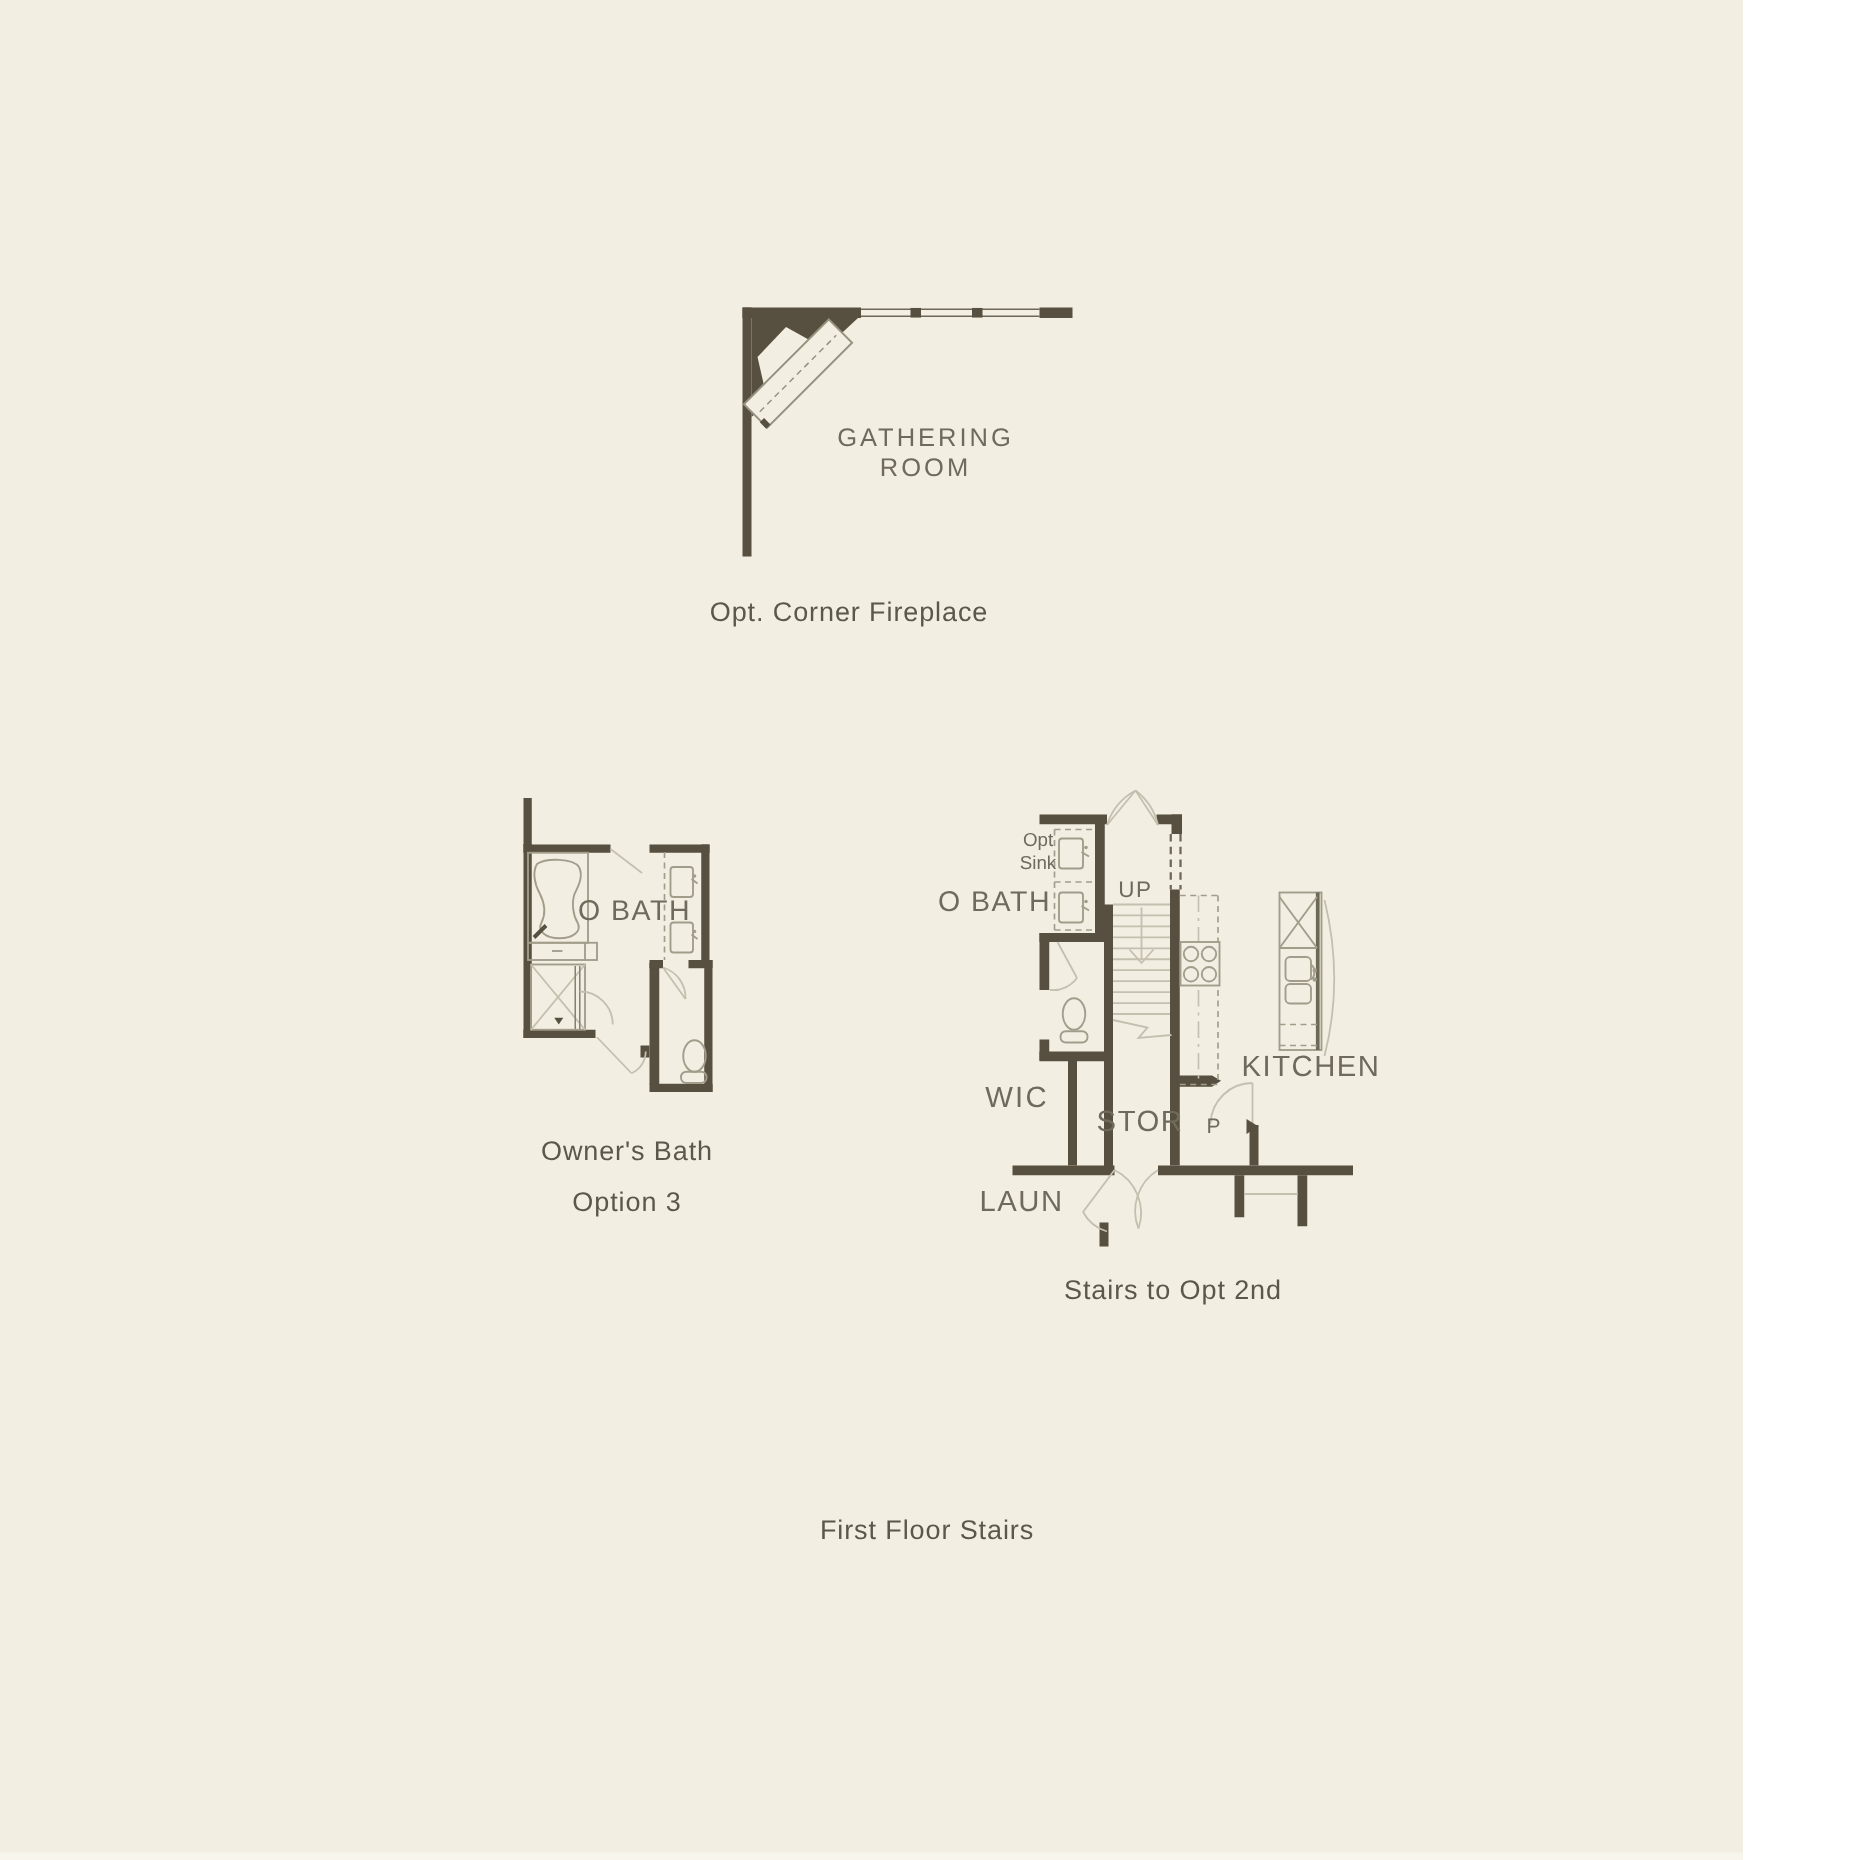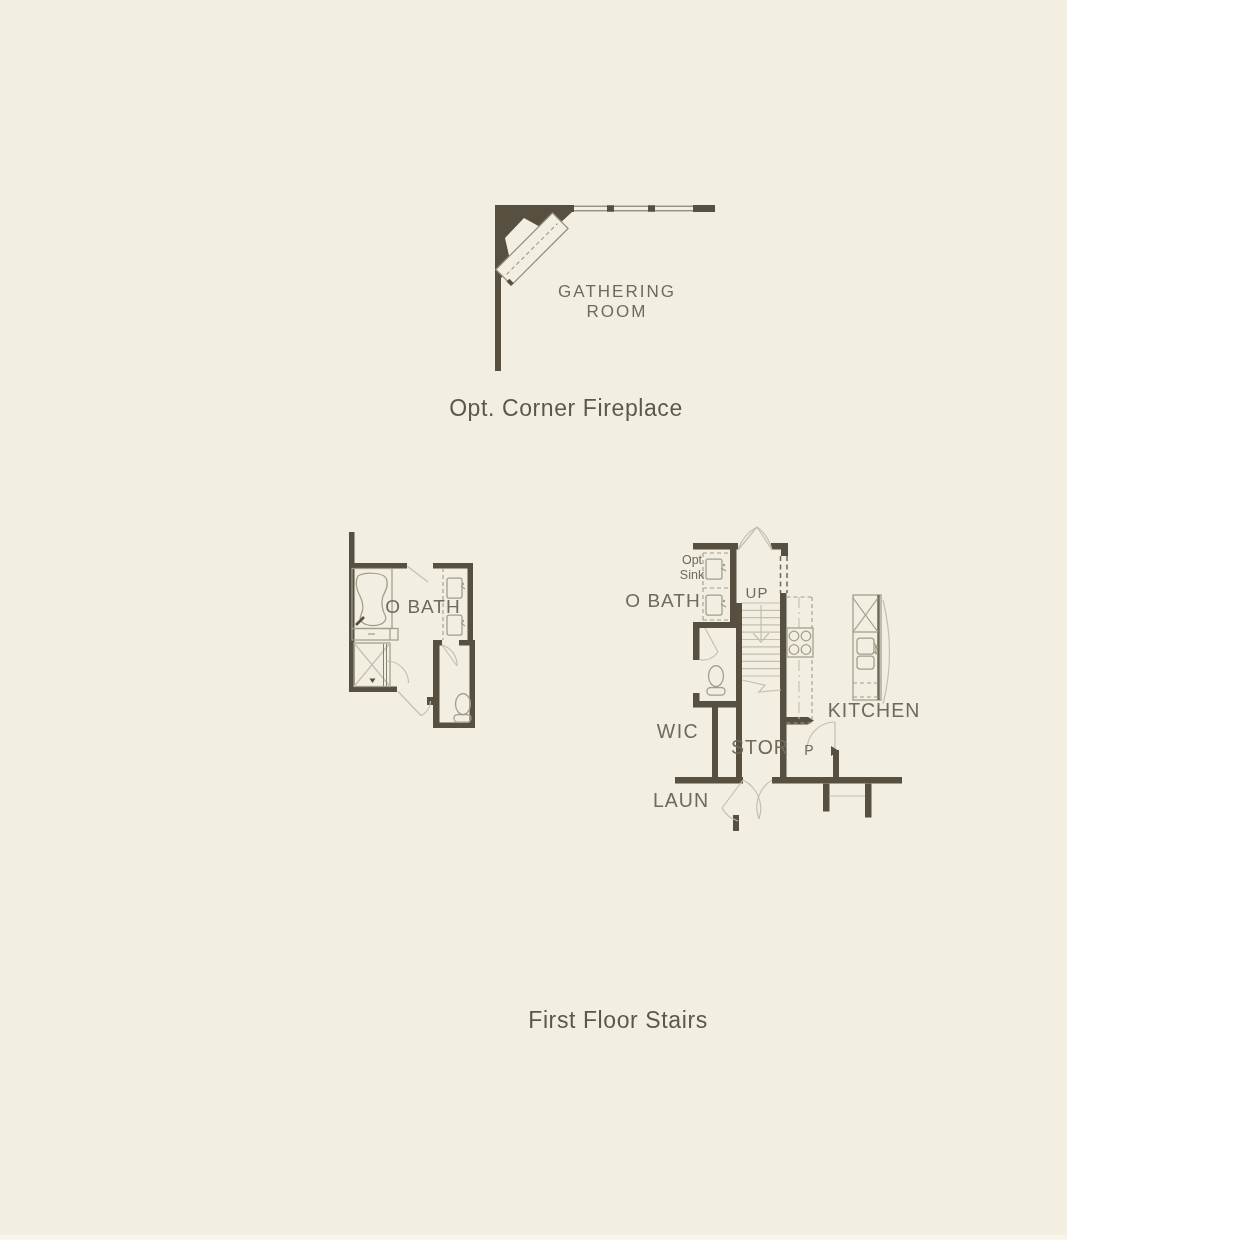--- a/index.html
+++ b/index.html
@@ -1,20 +1,20 @@
 <!DOCTYPE html>
 <html style="--background: #f2efe2; --wall: #574f3f; --label-text: #6f6a5b; --caption-text: #5c574a; --footer-text: #625e52; --line-light: #c4bfae; --line-mid: #a29d8b; --line-strong: #867f6e; --dash-dark: #6e6758;"><head>
 <meta charset="utf-8">
 <style>
   html,body{margin:0;padding:0;}
-  .page{position:relative;width:1067px;height:1240px;background:var(--background);
+  .page{position:relative;width:1162px;height:1240px;background:var(--background);
         font-family:"Liberation Sans", sans-serif;overflow:hidden;}
   .abs{position:absolute;}
   .caption{position:absolute;transform:translateX(-50%);text-align:center;white-space:nowrap;
-           color:var(--caption-text);font-size:23px;letter-spacing:.6px;line-height:34px;}
+           color:var(--caption-text);font-size:18px;letter-spacing:.6px;line-height:34px;}
   .footer{position:absolute;transform:translateX(-50%);white-space:nowrap;
           color:var(--footer-text);font-size:16px;letter-spacing:.2px;}
   .bottom-strip{position:absolute;left:0;right:0;bottom:0;height:5px;background:#f8f6ec;}
   
   .wall{fill:var(--wall);stroke:none;}
   .fx{stroke:var(--line-mid);fill:none;stroke-width:1.25;}
   .fxf{stroke:var(--line-mid);fill:var(--background);stroke-width:1.25;}
   .lt{stroke:var(--line-light);fill:none;stroke-width:1.2;}
   .glass{stroke:var(--line-strong);fill:none;stroke-width:1;}
   .dash{stroke:var(--line-mid);fill:none;stroke-width:1.1;stroke-dasharray:4 3;}
@@ -107,20 +107,24 @@
       <line class="dash" x1="105" y1="48" x2="105" y2="120"></line>
       <rect class="fx" x="109" y="58" width="15" height="20" rx="2"></rect>
       <rect class="fx" x="109" y="95" width="15" height="20" rx="2"></rect>
       <line class="fx" x1="123" y1="66" x2="127" y2="69"></line>
       <circle cx="125" cy="64" r="1.2" fill="var(--line-mid)"></circle>
       <line class="fx" x1="123" y1="103" x2="127" y2="106"></line>
       <circle cx="125" cy="101" r="1.2" fill="var(--line-mid)"></circle>
     </g>
     <text class="lbl" x="85" y="93" font-size="19" letter-spacing="1" text-anchor="middle">O BATH</text>
   </svg>
+  <div class="caption" style="left:418px;top:750px;">
+    <div>Owner's Bath</div>
+    <div>Option 3</div>
+  </div>
 
   <svg class="abs" style="left:626px;top:512px;" width="292" height="332" viewBox="0 0 292 332">
     <g>
       <rect class="wall" x="67" y="31" width="45" height="6.5"></rect>
       <rect class="wall" x="145" y="31" width="17" height="6.5"></rect>
       <rect class="wall" x="155" y="31" width="7" height="13"></rect>
       <rect class="wall" x="104" y="37" width="6.5" height="76"></rect>
       <rect class="wall" x="110" y="91" width="6" height="175"></rect>
       <rect class="wall" x="67" y="110" width="44" height="6"></rect>
       <rect class="wall" x="67" y="110" width="6.5" height="38"></rect>
@@ -219,19 +223,20 @@
     <text class="lbl" x="66" y="67" font-size="12.5" text-anchor="middle">Sink</text>
     <text class="lbl" x="37" y="95" font-size="19" letter-spacing="1" text-anchor="middle">O BATH</text>
     <text class="lbl" x="131" y="86" font-size="15" letter-spacing="1" text-anchor="middle">UP</text>
     <text class="lbl" x="52" y="226" font-size="19.5" letter-spacing="1.5" text-anchor="middle">WIC</text>
     <text class="lbl" x="134" y="242" font-size="19.5" letter-spacing="1" text-anchor="middle">STOR</text>
     <text class="lbl" x="183" y="243" font-size="14" text-anchor="middle">P</text>
     <text class="lbl" x="248" y="205" font-size="19.5" letter-spacing="1" text-anchor="middle">KITCHEN</text>
     <text class="lbl" x="55" y="295" font-size="19.5" letter-spacing="1" text-anchor="middle">LAUN</text>
   </svg>
   <div class="caption" style="left:782px;top:843px;">
+    <div>Stairs to Opt 2nd</div>
   </div>
 
   <div class="caption" style="left:618px;top:1003px;">First Floor Stairs</div>
 
 
   <div class="bottom-strip"></div>
 </div>
 
 </body></html>

